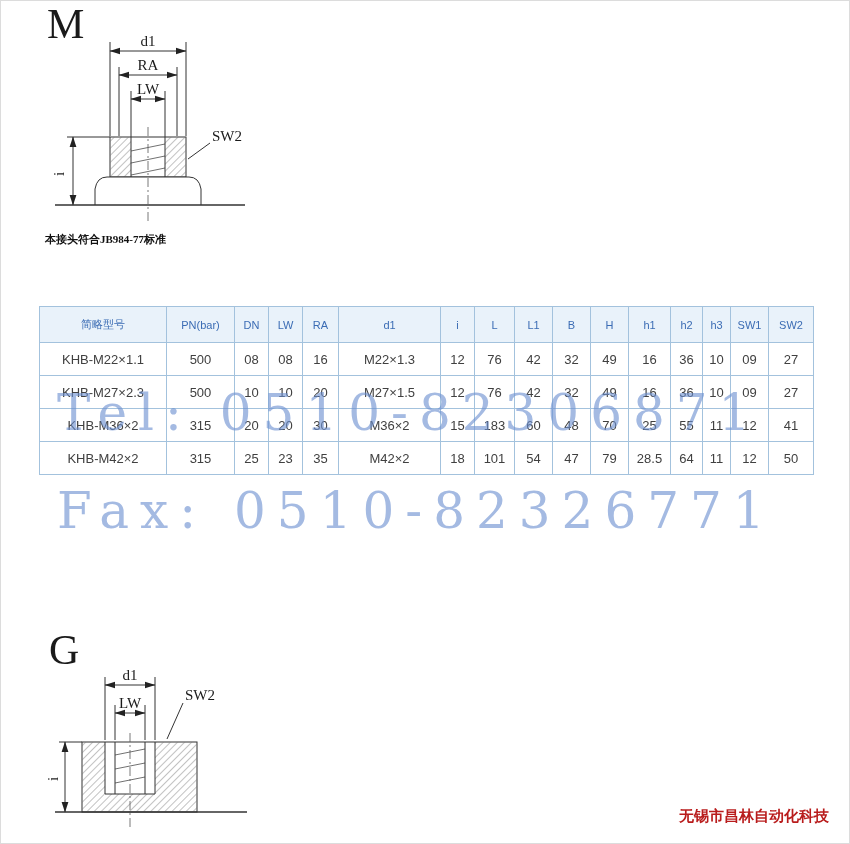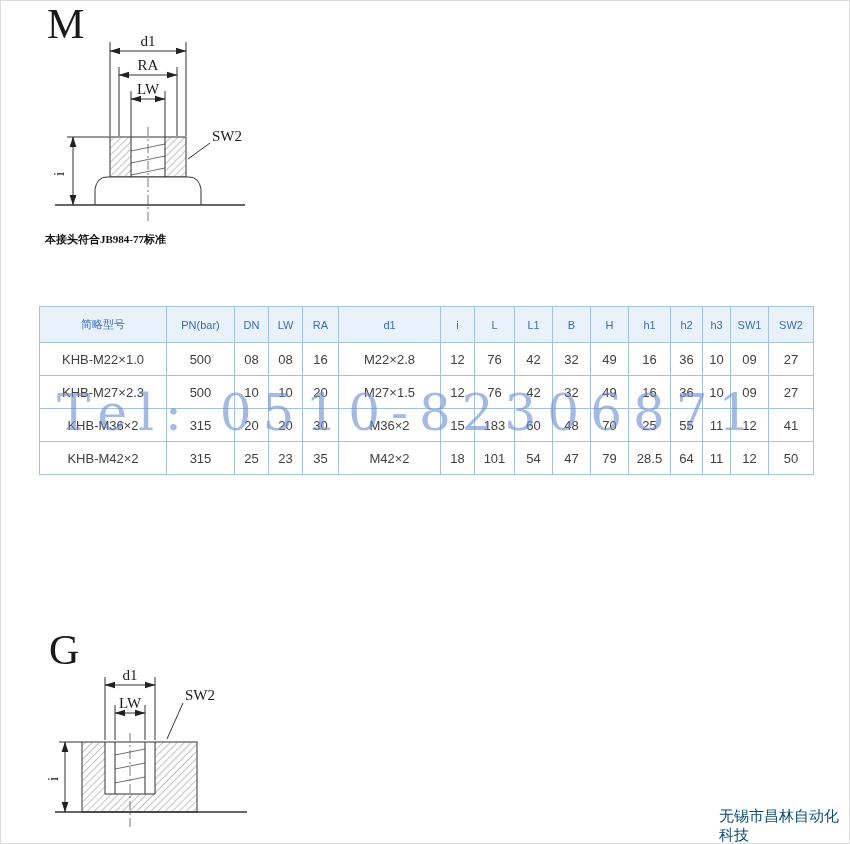--- a/index.html
+++ b/index.html
@@ -35,21 +35,21 @@
   .spec-table td { height:33px; color:#404040; }
   .watermark {
     position:absolute; font-family:"DejaVu Serif", serif; font-size:50px;
     letter-spacing:11px; color:rgba(108,143,208,0.62);
     white-space:nowrap; pointer-events:none; z-index:5;
   }
   #wm-tel { left:56px; top:383px; }
   #wm-fax { left:56px; top:481px; }
   .company {
     position:absolute; left:678px; top:806px;
-    font-size:15px; font-weight:400; color:#0c4a6e;margin-left:40px;
+    font-size:15px; font-weight:700; color:#b91c1c;
   }
 </style>
 </head>
 <body>
 
 <div class="page">
 
   <div id="label-m" class="section-label">M</div>
 
   <svg id="drawing-m" class="drawing" width="215" height="212" viewBox="0 0 215 212">
@@ -129,26 +129,26 @@
           <th>H</th>
           <th>h1</th>
           <th>h2</th>
           <th>h3</th>
           <th>SW1</th>
           <th>SW2</th>
         </tr>
       </thead>
       <tbody>
         <tr>
-          <td>KHB-M22×1.0</td>
+          <td>KHB-M22×1.1</td>
           <td>500</td>
           <td>08</td>
           <td>08</td>
           <td>16</td>
-          <td>M22×2.8</td>
+          <td>M22×1.3</td>
           <td>12</td>
           <td>76</td>
           <td>42</td>
           <td>32</td>
           <td>49</td>
           <td>16</td>
           <td>36</td>
           <td>10</td>
           <td>09</td>
           <td>27</td>
@@ -204,20 +204,21 @@
           <td>28.5</td>
           <td>64</td>
           <td>11</td>
           <td>12</td>
           <td>50</td>
         </tr>
       </tbody>
     </table>
 
   <div id="wm-tel" class="watermark">Tel: 0510-82306871</div>
+  <div id="wm-fax" class="watermark">Fax: 0510-82326771</div>
 
   <div id="label-g" class="section-label">G</div>
 
   <svg id="drawing-g" class="drawing" width="215" height="176" viewBox="0 0 215 176">
     <g stroke="#333" stroke-width="1" fill="none">
       <line x1="58" y1="10" x2="58" y2="73"></line>
       <line x1="108" y1="10" x2="108" y2="73"></line>
       <line x1="58" y1="18" x2="108" y2="18" marker-start="url(#arr)" marker-end="url(#arr)"></line>
       <line x1="68" y1="38" x2="68" y2="73"></line>
       <line x1="98" y1="38" x2="98" y2="73"></line>

